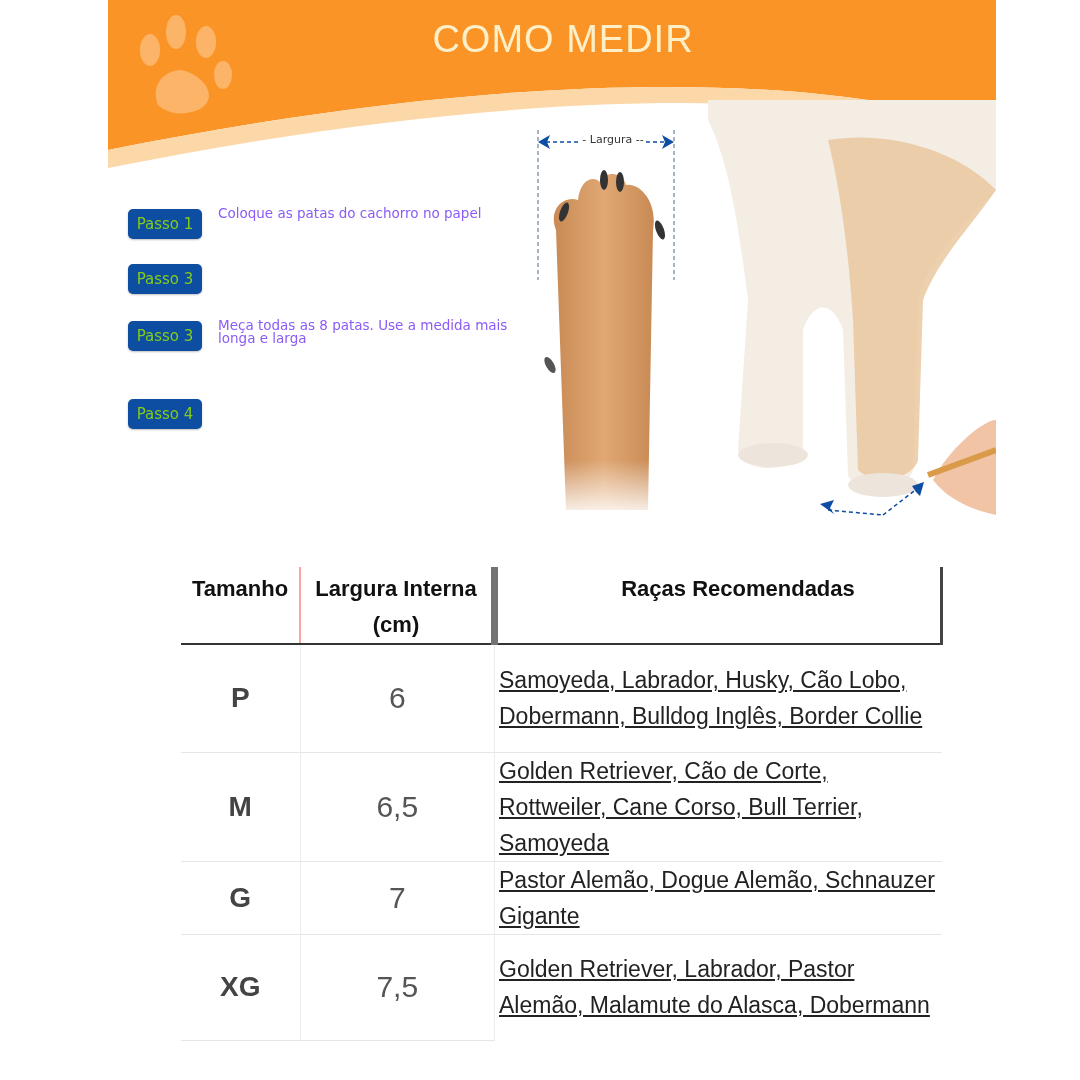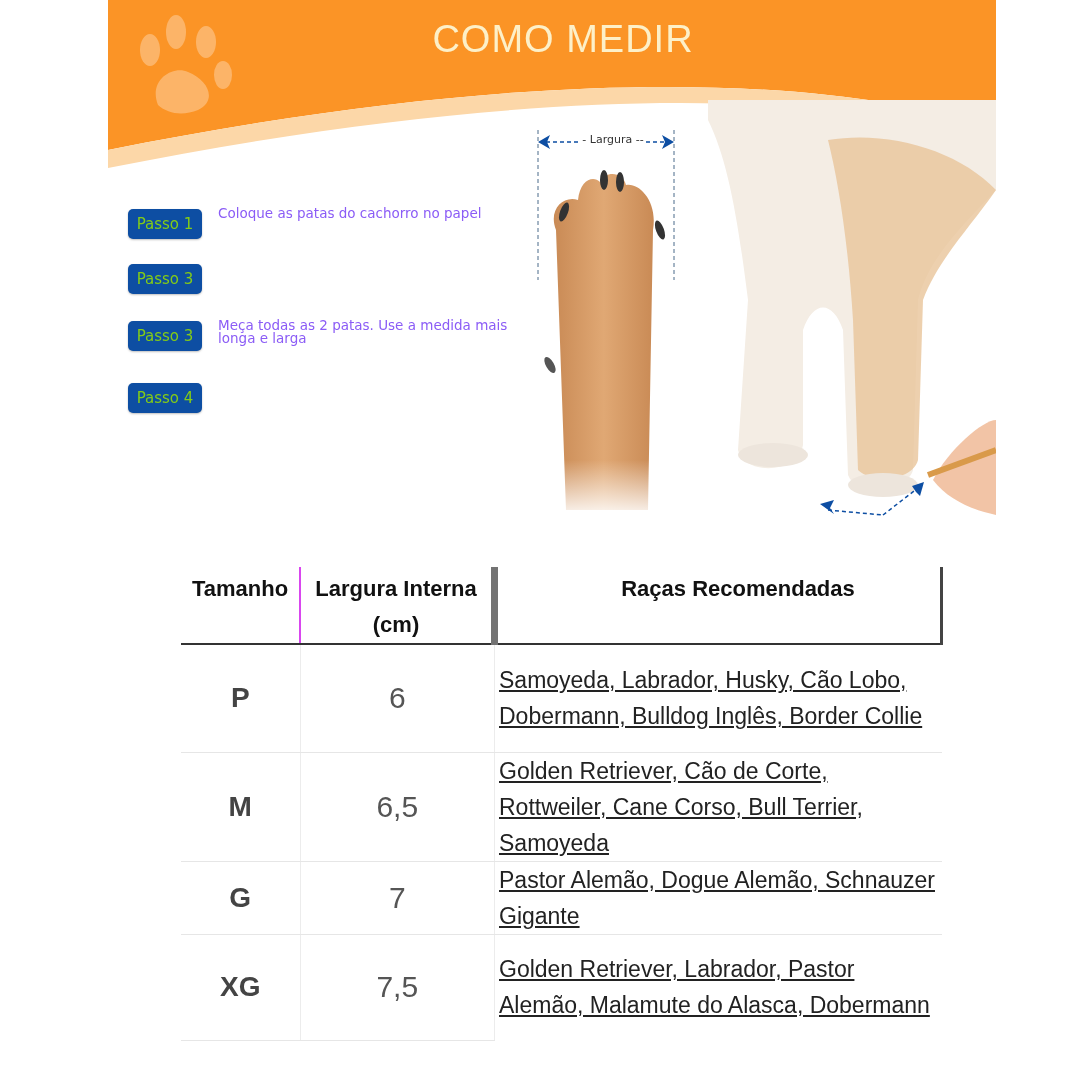--- a/index.html
+++ b/index.html
@@ -9,21 +9,21 @@
   .title { position:absolute; left:0; top:18px; width:910px; text-align:center; color:#fdf0c8; font-size:38px; letter-spacing:1px; font-family:Liberation Sans, sans-serif; font-weight:300; }
   .paw { position:absolute; left:20px; top:10px; }
   .steps { position:absolute; left:20px; top:205px; }
   .step { position:absolute; left:0; width:420px; height:40px; }
   .badge { position:absolute; left:0; top:4px; width:74px; height:30px; background:#0d4ea3; color:#84cc16; border-radius:5px; font-size:15px; line-height:30px; text-align:center; box-shadow:0 1px 2px rgba(0,0,0,0.25); }
   .step-text { position:absolute; left:90px; top:2px; width:320px; color:#8b5cf6; font-size:13.5px; line-height:13px; }
   .paw-photo { position:absolute; left:420px; top:120px; width:160px; height:400px; }
   .dog-photo { position:absolute; left:600px; top:100px; width:288px; height:440px; }
   table.sizes { position:absolute; left:181px; top:567px; border-collapse:collapse; font-family:"Liberation Sans", sans-serif; }
   table.sizes th { font-weight:bold; font-size:22px; color:#111; vertical-align:top; padding:4px 2px 0 2px; height:64px; border-bottom:2px solid #333; line-height:36px; }
-  table.sizes th.c1 { width:114px; text-align:center; border-right:2px solid #d946ef; }
+  table.sizes th.c1 { width:114px; text-align:center; border-right:2px solid #fca5a5; }
   table.sizes th.c2 { width:186px; border-right:7px solid #737373; }
   table.sizes th.c3 { width:400px; text-align:center; border-right:3px solid #444;padding-left:40px; }
   table.sizes td { border-bottom:1px solid #e6e6e6; vertical-align:middle; }
   table.sizes td.size { text-align:center; font-size:28px; font-weight:bold; color:#444; border-right:1px solid #ececec; font-family:"Liberation Sans", sans-serif; }
   table.sizes td.width { text-align:center; font-size:30px; color:#555; border-right:1px solid #ececec; font-family:"Liberation Sans", sans-serif; }
   table.sizes td.breeds { font-size:23px; color:#222; line-height:36px; padding:0 4px 0 4px; font-family:"Liberation Sans", sans-serif;text-decoration:underline; }
 </style>
 </head>
 <body>
 
@@ -46,23 +46,23 @@
   <div class="steps">
     <div class="step" style="top:0px;">
       <div class="badge">Passo 1</div>
       <div class="step-text">Coloque as patas do cachorro no papel</div>
     </div>
     <div class="step" style="top:55px;">
       <div class="badge">Passo 3</div>
     </div>
     <div class="step" style="top:112px;">
       <div class="badge">Passo 3</div>
-      <div class="step-text">Meça todas as 2 patas. Use a medida mais longa e larga</div>
+      <div class="step-text">Meça todas as 8 patas. Use a medida mais longa e larga</div>
     </div>
-    <div class="step" style="top:174px;">
+    <div class="step" style="top:190px;">
       <div class="badge">Passo 4</div>
     </div>
   </div>
 
   <svg class="paw-photo" width="160" height="400" viewBox="0 0 160 400">
     <defs>
       <linearGradient id="fur" x1="0" x2="1" y1="0" y2="0">
         <stop offset="0" stop-color="#c98a55"></stop>
         <stop offset="0.5" stop-color="#e0a874"></stop>
         <stop offset="1" stop-color="#c98a55"></stop>

